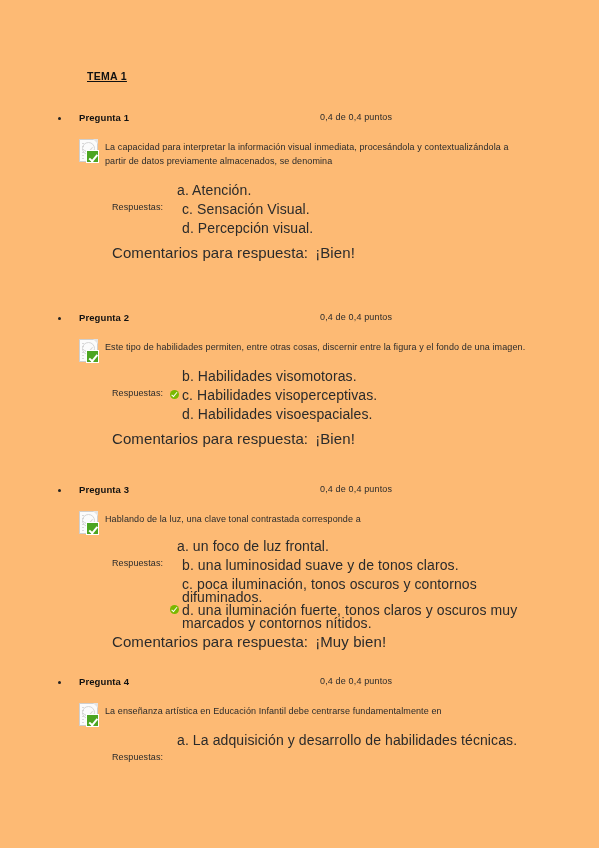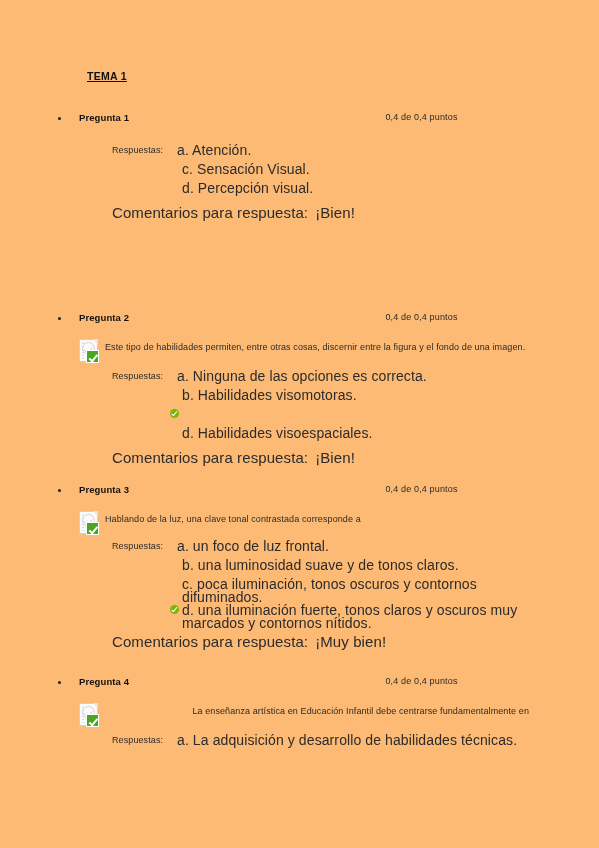--- a/index.html
+++ b/index.html
@@ -68,21 +68,21 @@
     font-size: 9.5px;
     font-weight: bold;
     color: #111;
     letter-spacing: 0.1px;
   }
   .q-points {
     position: absolute;
     left: 320px;
     top: 0;
     width: 203px;
-    text-align: center;
+    text-align: left;
     font-size: 9px;
     color: #2b2b2b;
     letter-spacing: 0.15px;
   }
 
   
   .q-prompt {
     position: relative;
     padding-left: 105px;
     padding-right: 70px;
@@ -177,21 +177,21 @@
   .answers {
     position: relative;
     font-size: 9px;
     line-height: 13px;
     color: #2b2b2b;
     letter-spacing: 0.1px;
   }
   .answers-label {
     position: absolute;
     left: 112px;
-    top: 0;
+    top: 17px;
     font-size: 9px;
     color: #2b2b2b;
   }
   .answer-list {
     margin: 0;
     padding: 0;
     list-style: none;
   }
   .answer-item {
     position: relative;
@@ -251,20 +251,26 @@
 
     <div class="doc-title">TEMA 1</div>
 
     <div id="questions-root">
         <div class="question-block" style="top: 112px;">
           <div class="q-header">
             <span class="q-bullet"></span>
             <span class="q-title">Pregunta 1</span>
             <span class="q-points">0,4 de 0,4 puntos</span>
           </div>
+          <div class="q-prompt" style="margin-top: 12px;"><span class="doc-icon">
+              <span class="sheet"></span>
+              <span class="fold"></span>
+              <span class="watermark"></span>
+              <span class="badge"></span>
+            </span><span>La capacidad para interpretar la información visual inmediata, procesándola y contextualizándola a partir de datos previamente almacenados, se denomina</span></div>
           <div class="answers" style="margin-top: 16px;">
             <span class="answers-label">Respuestas:</span>
             <ul class="answer-list">
               <li class="answer-item first">
                 <span class="answer-text">a. Atención.</span>
               </li>
               <li class="answer-item">
                 <span class="answer-text">c. Sensación Visual.</span>
               </li>
               <li class="answer-item">
@@ -282,28 +288,26 @@
           </div>
           <div class="q-prompt" style="margin-top: 12px;"><span class="doc-icon">
               <span class="sheet"></span>
               <span class="fold"></span>
               <span class="watermark"></span>
               <span class="badge"></span>
             </span><span>Este tipo de habilidades permiten, entre otras cosas, discernir entre la figura y el fondo de una imagen.</span></div>
           <div class="answers" style="margin-top: 16px;">
             <span class="answers-label">Respuestas:</span>
             <ul class="answer-list">
-              <li class="answer-item first">
-                <span class="answer-text">a. Ninguna de las opciones es correcta.</span>
-              </li>
               <li class="answer-item">
                 <span class="answer-text">b. Habilidades visomotoras.</span>
               </li>
               <li class="answer-item correct">
                 <span class="check-badge"></span>
+                <span class="answer-text">c. Habilidades visoperceptivas.</span>
               </li>
               <li class="answer-item">
                 <span class="answer-text">d. Habilidades visoespaciales.</span>
               </li>
             </ul>
           </div>
           <div class="q-comments" style="margin-top: 5px;"><span>Comentarios para respuesta:</span><span class="comment-value">¡Bien!</span></div>
         </div>
         <div class="question-block" style="top: 484px;">
           <div class="q-header">
@@ -336,21 +340,21 @@
             </ul>
           </div>
           <div class="q-comments" style="margin-top: 5px;"><span>Comentarios para respuesta:</span><span class="comment-value">¡Muy bien!</span></div>
         </div>
         <div class="question-block" style="top: 676px;">
           <div class="q-header">
             <span class="q-bullet"></span>
             <span class="q-title">Pregunta 4</span>
             <span class="q-points">0,4 de 0,4 puntos</span>
           </div>
-          <div class="q-prompt" style="margin-top: 12px; text-align: right;"><span class="doc-icon">
+          <div class="q-prompt" style="margin-top: 12px;"><span class="doc-icon">
               <span class="sheet"></span>
               <span class="fold"></span>
               <span class="watermark"></span>
               <span class="badge"></span>
             </span><span>La enseñanza artística en Educación Infantil debe centrarse fundamentalmente en</span></div>
           <div class="answers" style="margin-top: 16px;">
             <span class="answers-label">Respuestas:</span>
             <ul class="answer-list">
               <li class="answer-item first">
                 <span class="answer-text">a. La adquisición y desarrollo de habilidades técnicas.</span>

